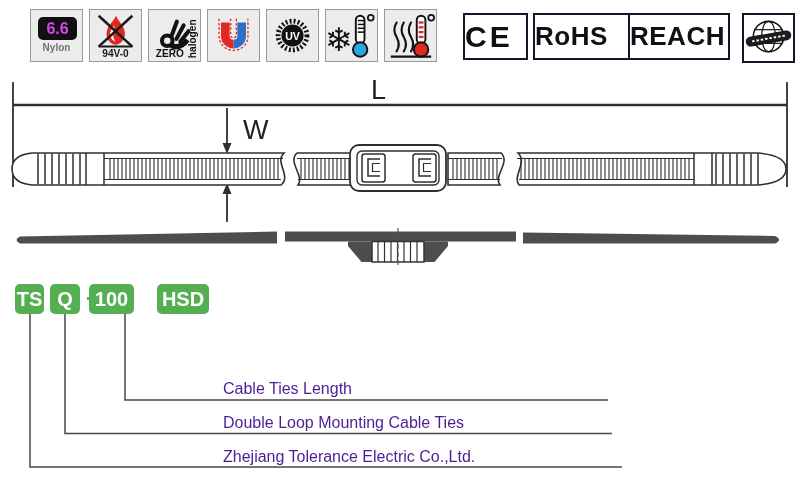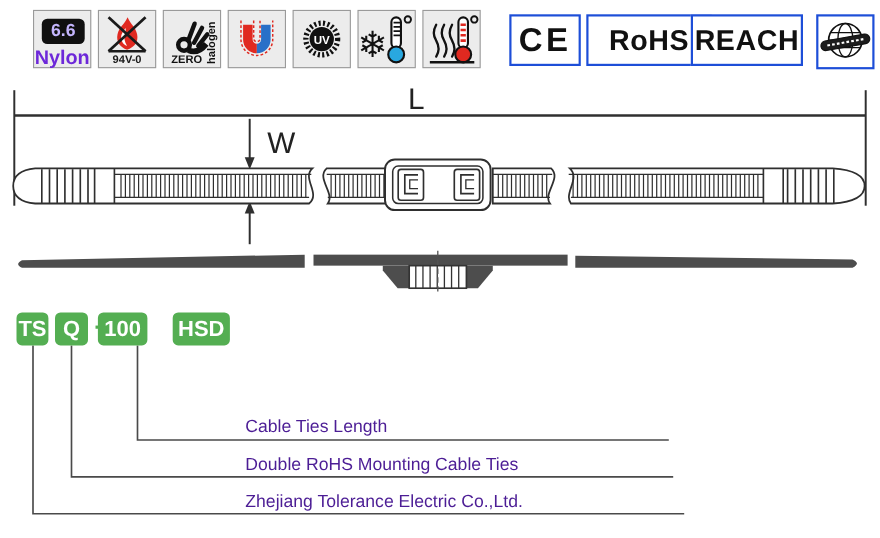--- a/index.html
+++ b/index.html
@@ -2,31 +2,31 @@
 <html><head>
 <meta charset="utf-8">
 <style>
   html,body{margin:0;padding:0;background:#ffffff;}
   .stage{position:relative;width:800px;height:489px;background:#fff;overflow:hidden;
          font-family:"Liberation Sans",sans-serif;}
   
   .ficon{position:absolute;top:9px;width:53px;height:53px;background:#ececec;
          border:1.5px solid #9a9a9a;box-sizing:border-box;}
   .ficon svg{display:block;width:100%;height:100%;}
-  .badge{position:absolute;top:13px;height:47px;background:#fff;border:2px solid #1d4ed8;
-         box-sizing:border-box;display:flex;align-items:center;justify-content:center;
+  .badge{position:absolute;top:13px;height:47px;background:#fff;border:2px solid #0f172a;
+         box-sizing:border-box;display:flex;align-items:center;justify-content:flex-start;
          font-weight:bold;color:#111;}
   .badge-text{font-size:26px;letter-spacing:0.5px;}
   .ce-text{font-size:30px;letter-spacing:3px;}
   
   .ny-box{position:absolute;left:7px;top:7px;width:39px;height:23px;background:#101010;
-          border-radius:5px;color:#c4b5fd;font-weight:bold;font-size:16px;text-align:center;
+          border-radius:5px;color:#d946ef;font-weight:bold;font-size:16px;text-align:center;
           line-height:23px;}
   .ny-label{position:absolute;left:0;right:0;top:32px;text-align:center;font-weight:bold;
-            font-size:18px;color:#6d28d9;}
+            font-size:10px;color:#737373;}
   
   .pn-box{position:absolute;top:284px;height:30px;background:#54ae52;border-radius:5px;
           color:#fff;font-weight:bold;font-size:20px;text-align:center;line-height:30px;}
   .pn-dash{position:absolute;top:282px;height:30px;color:#54ae52;font-weight:bold;
            font-size:24px;line-height:30px;text-align:center;}
   
   .callout-label{position:absolute;left:223px;font-size:16px;color:#4c1d95;
                  white-space:nowrap;}
   .svg-layer{position:absolute;left:0;top:0;}
 </style>
@@ -342,16 +342,16 @@
     </g>
   </svg>
 
   <div class="pn-box" style="left:15px;width:29px">TS</div>
   <div class="pn-box" style="left:50px;width:30px">Q</div>
   <div class="pn-dash" style="left:83px;width:14px">-</div>
   <div class="pn-box" style="left:89px;width:45px">100</div>
   <div class="pn-box" style="left:157px;width:52px">HSD</div>
 
   <div class="callout-label" style="top:380px">Cable Ties Length</div>
-  <div class="callout-label" style="top:414px">Double RoHS Mounting Cable Ties</div>
+  <div class="callout-label" style="top:414px">Double Loop Mounting Cable Ties</div>
   <div class="callout-label" style="top:448px">Zhejiang Tolerance Electric Co.,Ltd.</div>
 
 </div>
 
 </body></html>

